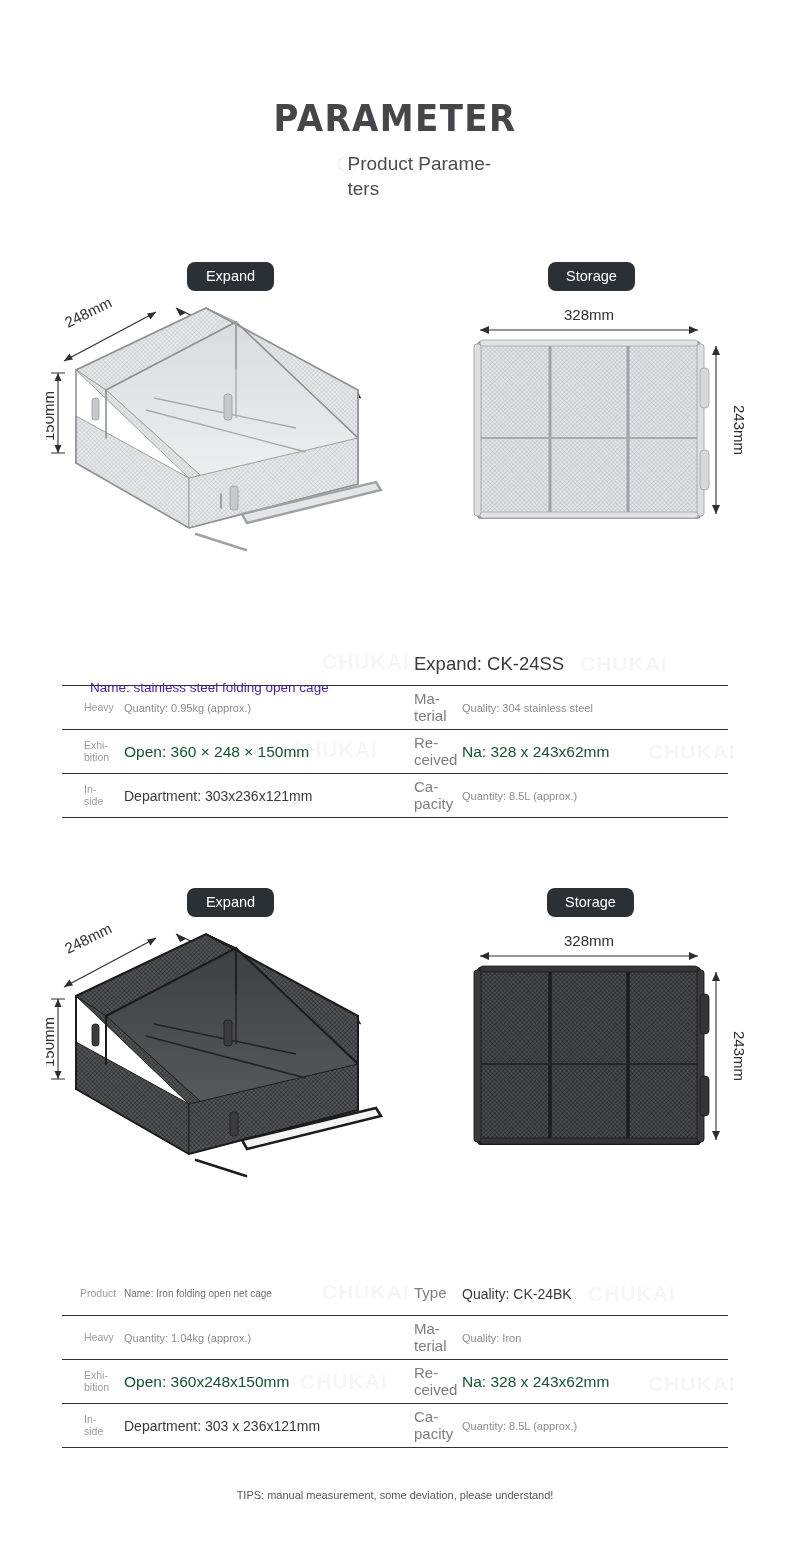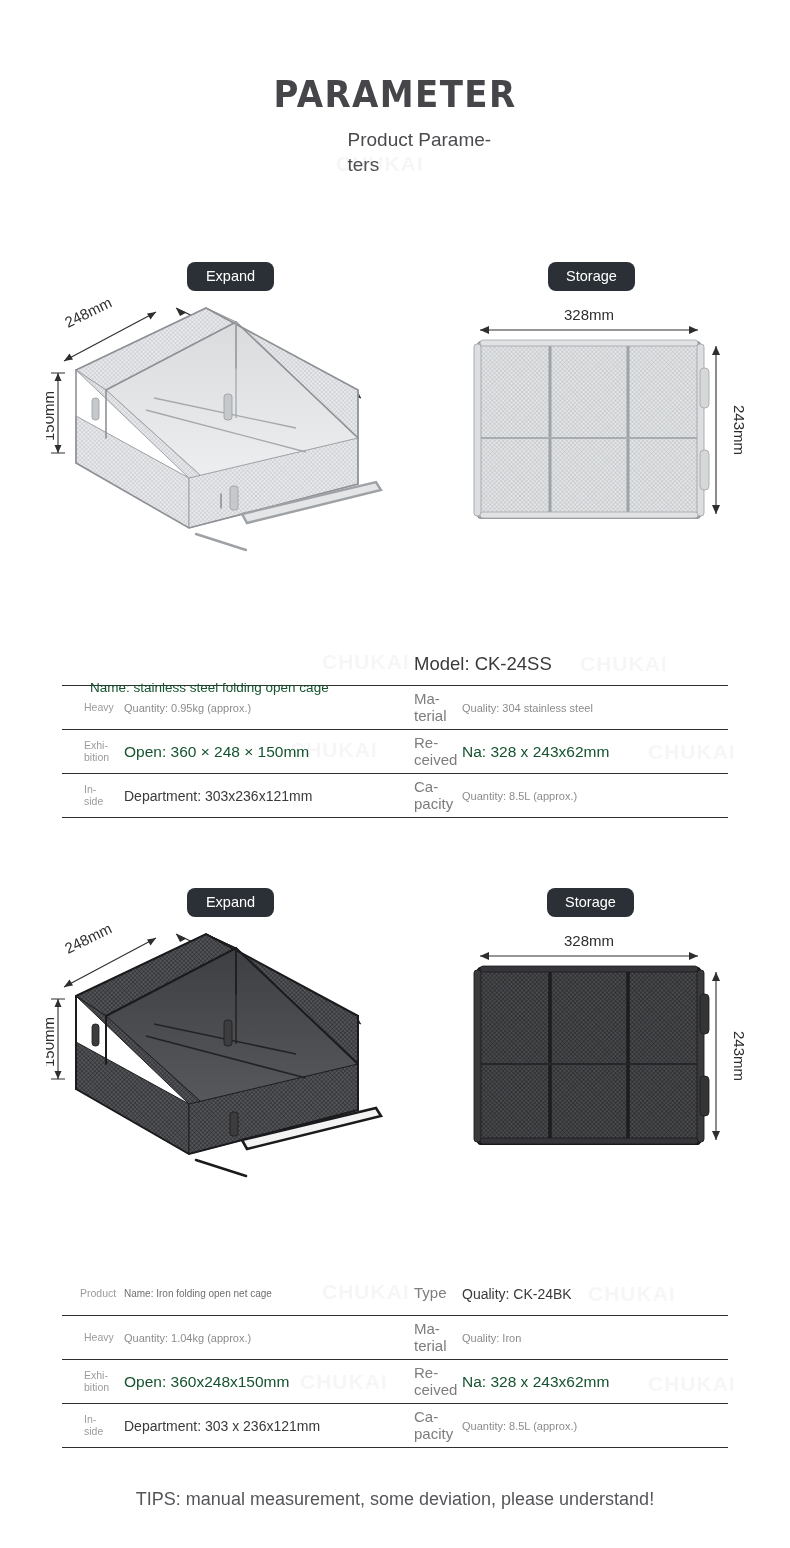--- a/index.html
+++ b/index.html
@@ -14,21 +14,21 @@
     font-family: "Liberation Sans", sans-serif;
     color: #3c3c3c;
     overflow: hidden;
   }
 
   
   .header {
     position: absolute;
     top: 0; left: 0; right: 0;
     text-align: center;
-    padding-top: 76px;
+    padding-top: 100px;
   }
   .page-title {
     font-size: 37px;
     font-weight: bold;
     letter-spacing: 1.5px;
     color: #46464a;
     line-height: 1;
     font-family: "DejaVu Sans", sans-serif;
     transform: scaleX(0.92);
   }
@@ -133,21 +133,21 @@
   }
   .val {
     flex: 1 1 auto;
     color: #3d3d3d;
   }
   .val.big    { font-size: 15.5px; color: #14532d; }
   .val.small  { font-size: 11px;   color: #8c8c8c; }
   .val.medium { font-size: 10px; color: #6e6e6e; }
   .val.dark   { font-size: 14px;   color: #3a3a3a; }
 
-  .row-title-left  { font-size: 13.5px; color: #14532d; padding-left: 28px; margin-top: 48px; }
+  .row-title-left  { font-size: 13.5px; color: #4c1d95; padding-left: 28px; margin-top: 48px; }
   .row-title-right { font-size: 18.5px; color: #3a3a3a; }
 
   
   .watermark {
     position: absolute;
     color: rgba(150,150,155,0.085);
     font-size: 21px;
     font-weight: bold;
     letter-spacing: 1px;
     white-space: nowrap;
@@ -155,21 +155,21 @@
     user-select: none;
   }
 
   
   .tips {
     position: absolute;
     top: 1489px;
     left: 0;
     width: 790px;
     text-align: center;
-    font-size: 18px;
+    font-size: 11px;
     color: #56565a;
   }
 
   
   .dimtxt { font-family: "Liberation Sans", sans-serif; fill: #2e2e2e; }
 </style>
 </head>
 <body>
 
 <div class="header">
@@ -324,21 +324,21 @@
 <div class="watermark" style="top:738px; left:290px;">CHUKAI</div>
 <div class="watermark" style="top:740px; left:648px;">CHUKAI</div>
 
 <div class="spec-table table-1">
 
   <div class="trow first">
     <div class="cell cell-left">
       <div class="val row-title-left">Name: stainless steel folding open cage</div>
     </div>
     <div class="cell cell-right">
-      <div class="val row-title-right">Model: CK-24SS</div>
+      <div class="val row-title-right">Expand: CK-24SS</div>
     </div>
   </div>
 
   <div class="trow">
     <div class="cell cell-left">
       <div class="lbl">Heavy</div>
       <div class="val small">Quantity: 0.95kg (approx.)</div>
     </div>
     <div class="cell cell-right">
       <div class="lbl-r">

